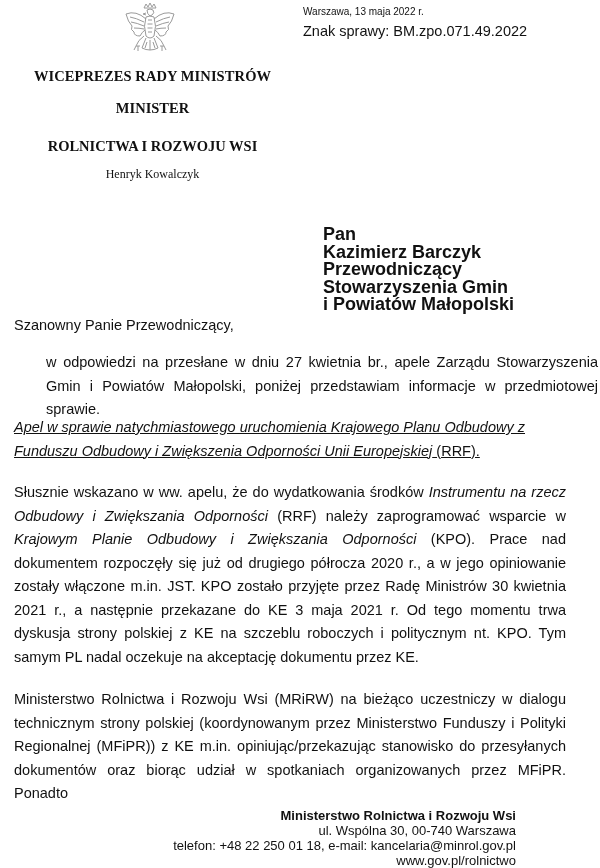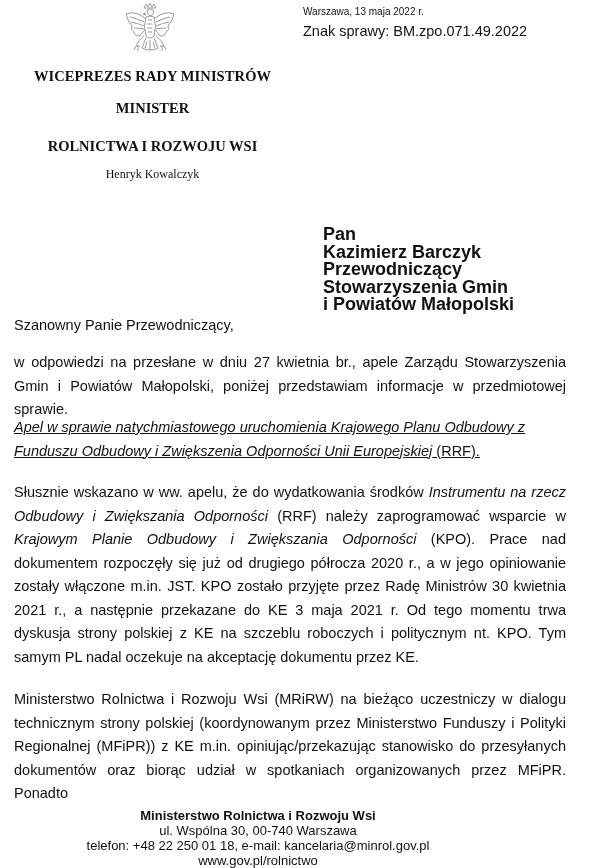--- a/index.html
+++ b/index.html
@@ -11,26 +11,26 @@
   .hdr-left { position: absolute; left: 10px; top: 68px; width: 285px; text-align: center; font-family: Liberation Serif, serif; }
   .hdr-left .l1 { font-weight: bold; font-size: 14.5px; letter-spacing: 0.1px; }
   .hdr-left .l2 { font-weight: bold; font-size: 14.5px; margin-top: 14px; line-height: 18px; }
   .hdr-left .l3 { font-weight: bold; font-size: 14.5px; line-height: 18px; margin-top: 20px; }
   .hdr-left .l4 { font-size: 12px; margin-top: 12px; }
   .date { position: absolute; left: 303px; top: 6px; font-size: 10px; }
   .ref { position: absolute; left: 303px; top: 23px; font-size: 14.5px; }
   .addressee { position: absolute; left: 307px; top: 226px; font-weight: bold; font-size: 18px; line-height: 17.5px; margin-left: 16px; }
   .body-text { position: absolute; left: 14px; width: 552px; font-size: 14.5px; line-height: 23.5px; text-align: justify; }
   .greet { top: 314px; }
-  .p1 { top: 351px; }
+  .p1 { top: 351px; margin-left: 32px; }
   .p2 { top: 416px; }
   .p3 { top: 481px; }
   .p4 { top: 688px; }
   .u { text-decoration: underline; }
-  .footer { position: absolute; left: 0; width: 516px; top: 808px; text-align: center; font-size: 13px; line-height: 15px; }
+  .footer { position: absolute; left: 0; width: 516px; top: 808px; text-align: right; font-size: 13px; line-height: 15px; }
   .footer .name { font-weight: bold; }
 </style>
 </head>
 <body>
 
 <svg class="emblem" viewBox="0 0 60 64">
   <g fill="none" stroke="#9a9a9a" stroke-width="1">
 
     <path d="M24 6 L26 2 L28 5 L30 1 L32 5 L34 2 L36 6 Z"></path>
 

